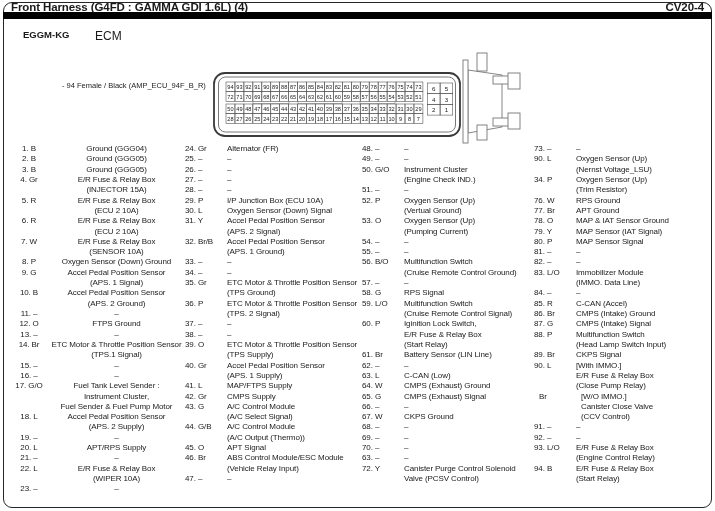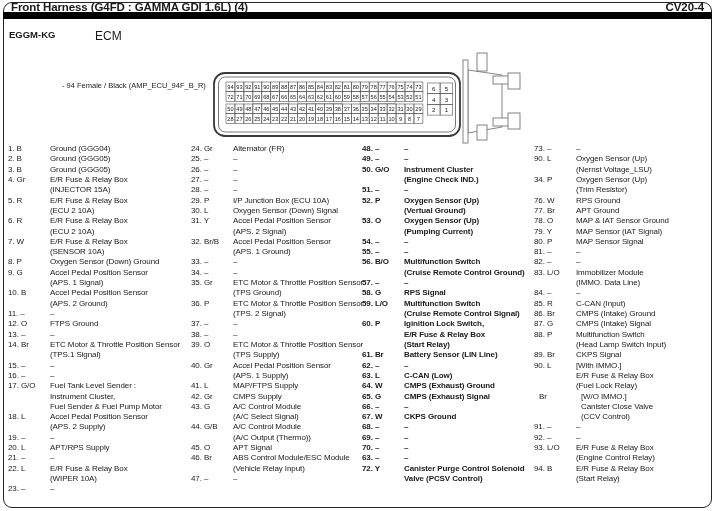--- a/index.html
+++ b/index.html
@@ -11,31 +11,31 @@
     position:absolute;left:3px;top:2px;right:3px;bottom:3px;
     border:1.5px solid #262626;border-radius:9px;pointer-events:none;
   }
   .titlebar{
     position:absolute;left:3px;top:2px;right:3px;height:17px;
     border-bottom:7px solid #000000;
     display:flex;justify-content:space-between;align-items:center;
     padding:0 8px;box-sizing:border-box;
     font-weight:bold;font-size:11.5px;letter-spacing:-0.1px;
   }
-  .conn-id{position:absolute;left:9px;top:29px;font-weight:bold;font-size:9.5px;}
+  .conn-id{position:absolute;left:23px;top:29px;font-weight:bold;font-size:9.5px;}
   .conn-name{position:absolute;left:62px;top:29px;font-weight:normal;font-size:12px;margin-left:33px;}
   .conn-sub{position:absolute;left:62px;top:42px;font-size:7.5px;color:#222;margin-top:39px;}
   #connector-svg{position:absolute;left:205px;top:50px;}
   .pin-col{
     position:absolute;top:144px;font-size:8px;line-height:10.32px;
     letter-spacing:-0.1px;white-space:nowrap;
   }
-  #col-1{left:8px;width:175px;}
-  #col-2{left:185px;width:175px;margin-left:6px;}
-  #col-3{left:362px;width:170px;font-weight:bold;}
+  #col-1{left:8px;width:175px;text-align:center;}
+  #col-2{left:185px;width:175px;}
+  #col-3{left:362px;width:170px;}
   #col-4{left:534px;width:178px;}
   .entry{display:flex;}
   .pc{flex:none;width:42px;}
   .desc{flex:1;}
 </style>
 </head>
 <body>
 
 <div class="page"></div>
 
@@ -798,21 +798,21 @@
     </div>
     <div class="entry">
       <span class="pc">84. –</span>
       <span class="desc">
         <div>–</div>
       </span>
     </div>
     <div class="entry">
       <span class="pc">85. R</span>
       <span class="desc">
-        <div>C-CAN (Input)</div>
+        <div>C-CAN (Accel)</div>
       </span>
     </div>
     <div class="entry">
       <span class="pc">86. Br</span>
       <span class="desc">
         <div>CMPS (Intake) Ground</div>
       </span>
     </div>
     <div class="entry">
       <span class="pc">87. G</span>
@@ -831,21 +831,21 @@
       <span class="pc">89. Br</span>
       <span class="desc">
         <div>CKPS Signal</div>
       </span>
     </div>
     <div class="entry">
       <span class="pc">90. L</span>
       <span class="desc">
         <div>[With IMMO.]</div>
         <div>E/R Fuse &amp; Relay Box</div>
-        <div>(Fuel Lock Relay)</div>
+        <div>(Close Pump Relay)</div>
       </span>
     </div>
     <div class="entry">
       <span class="pc" style="padding-left: 5px;">Br</span>
       <span class="desc">
         <div>[W/O IMMO.]</div>
         <div>Canister Close Valve</div>
         <div>(CCV Control)</div>
       </span>
     </div>

